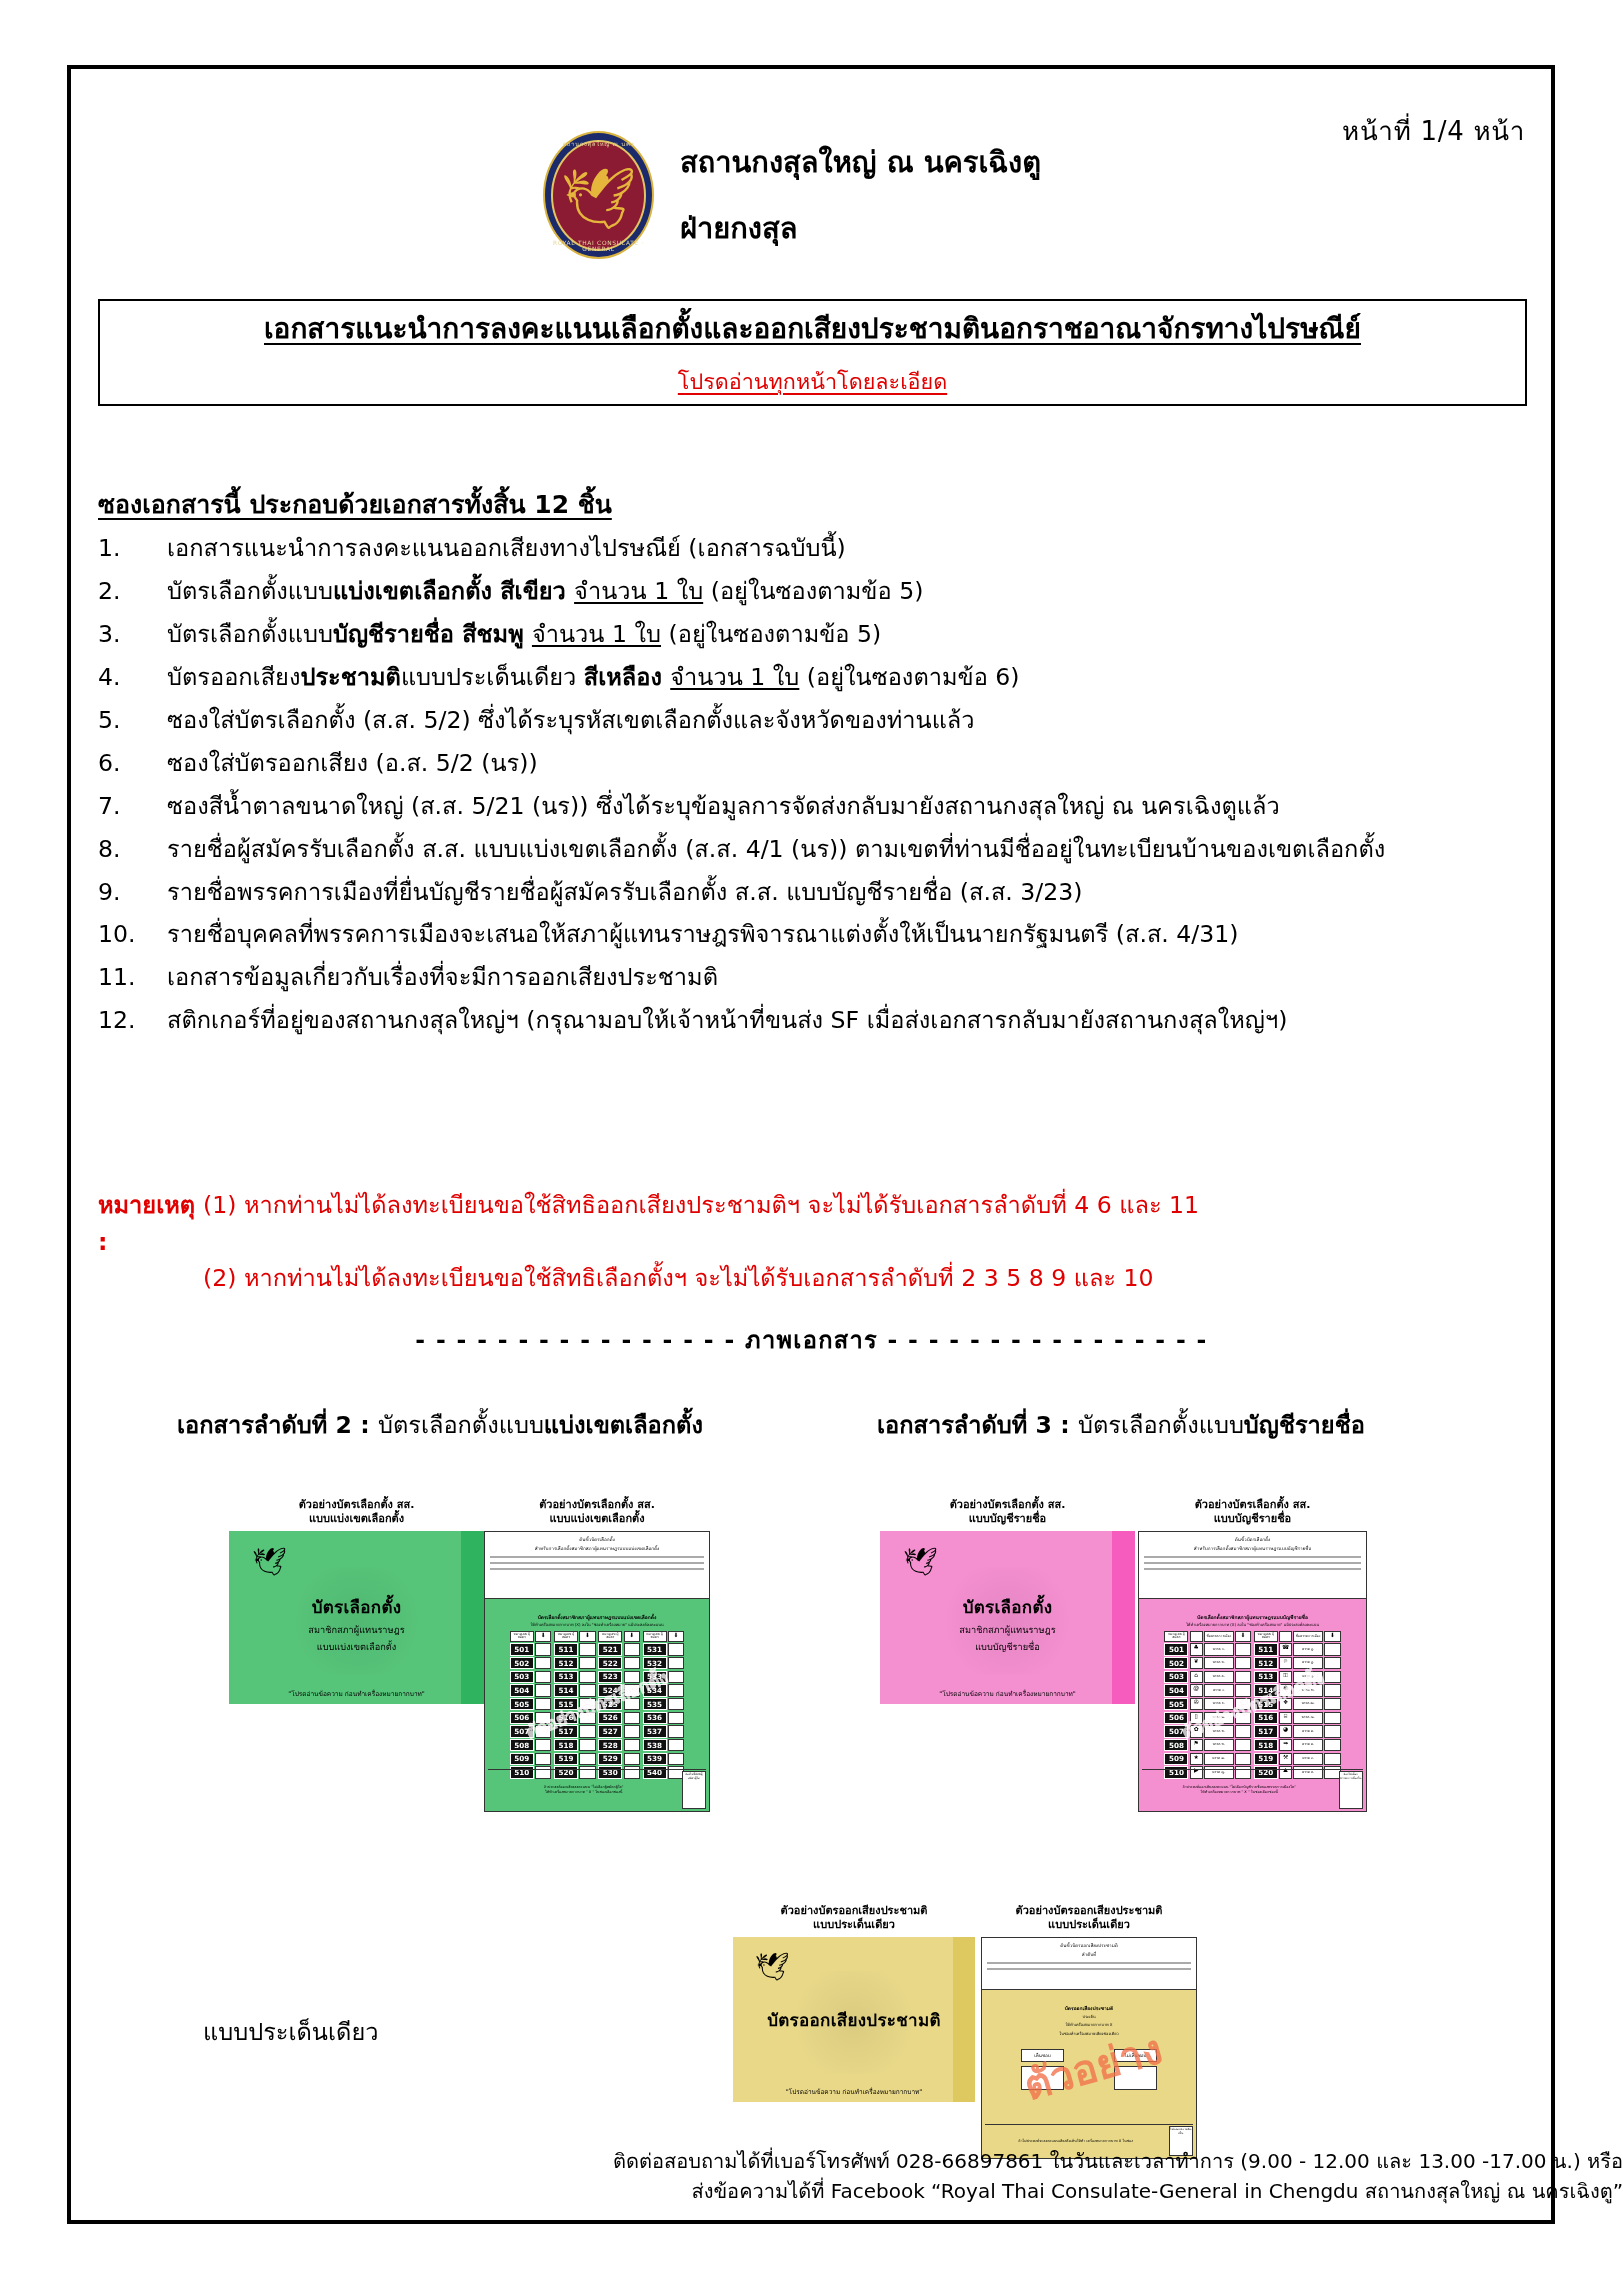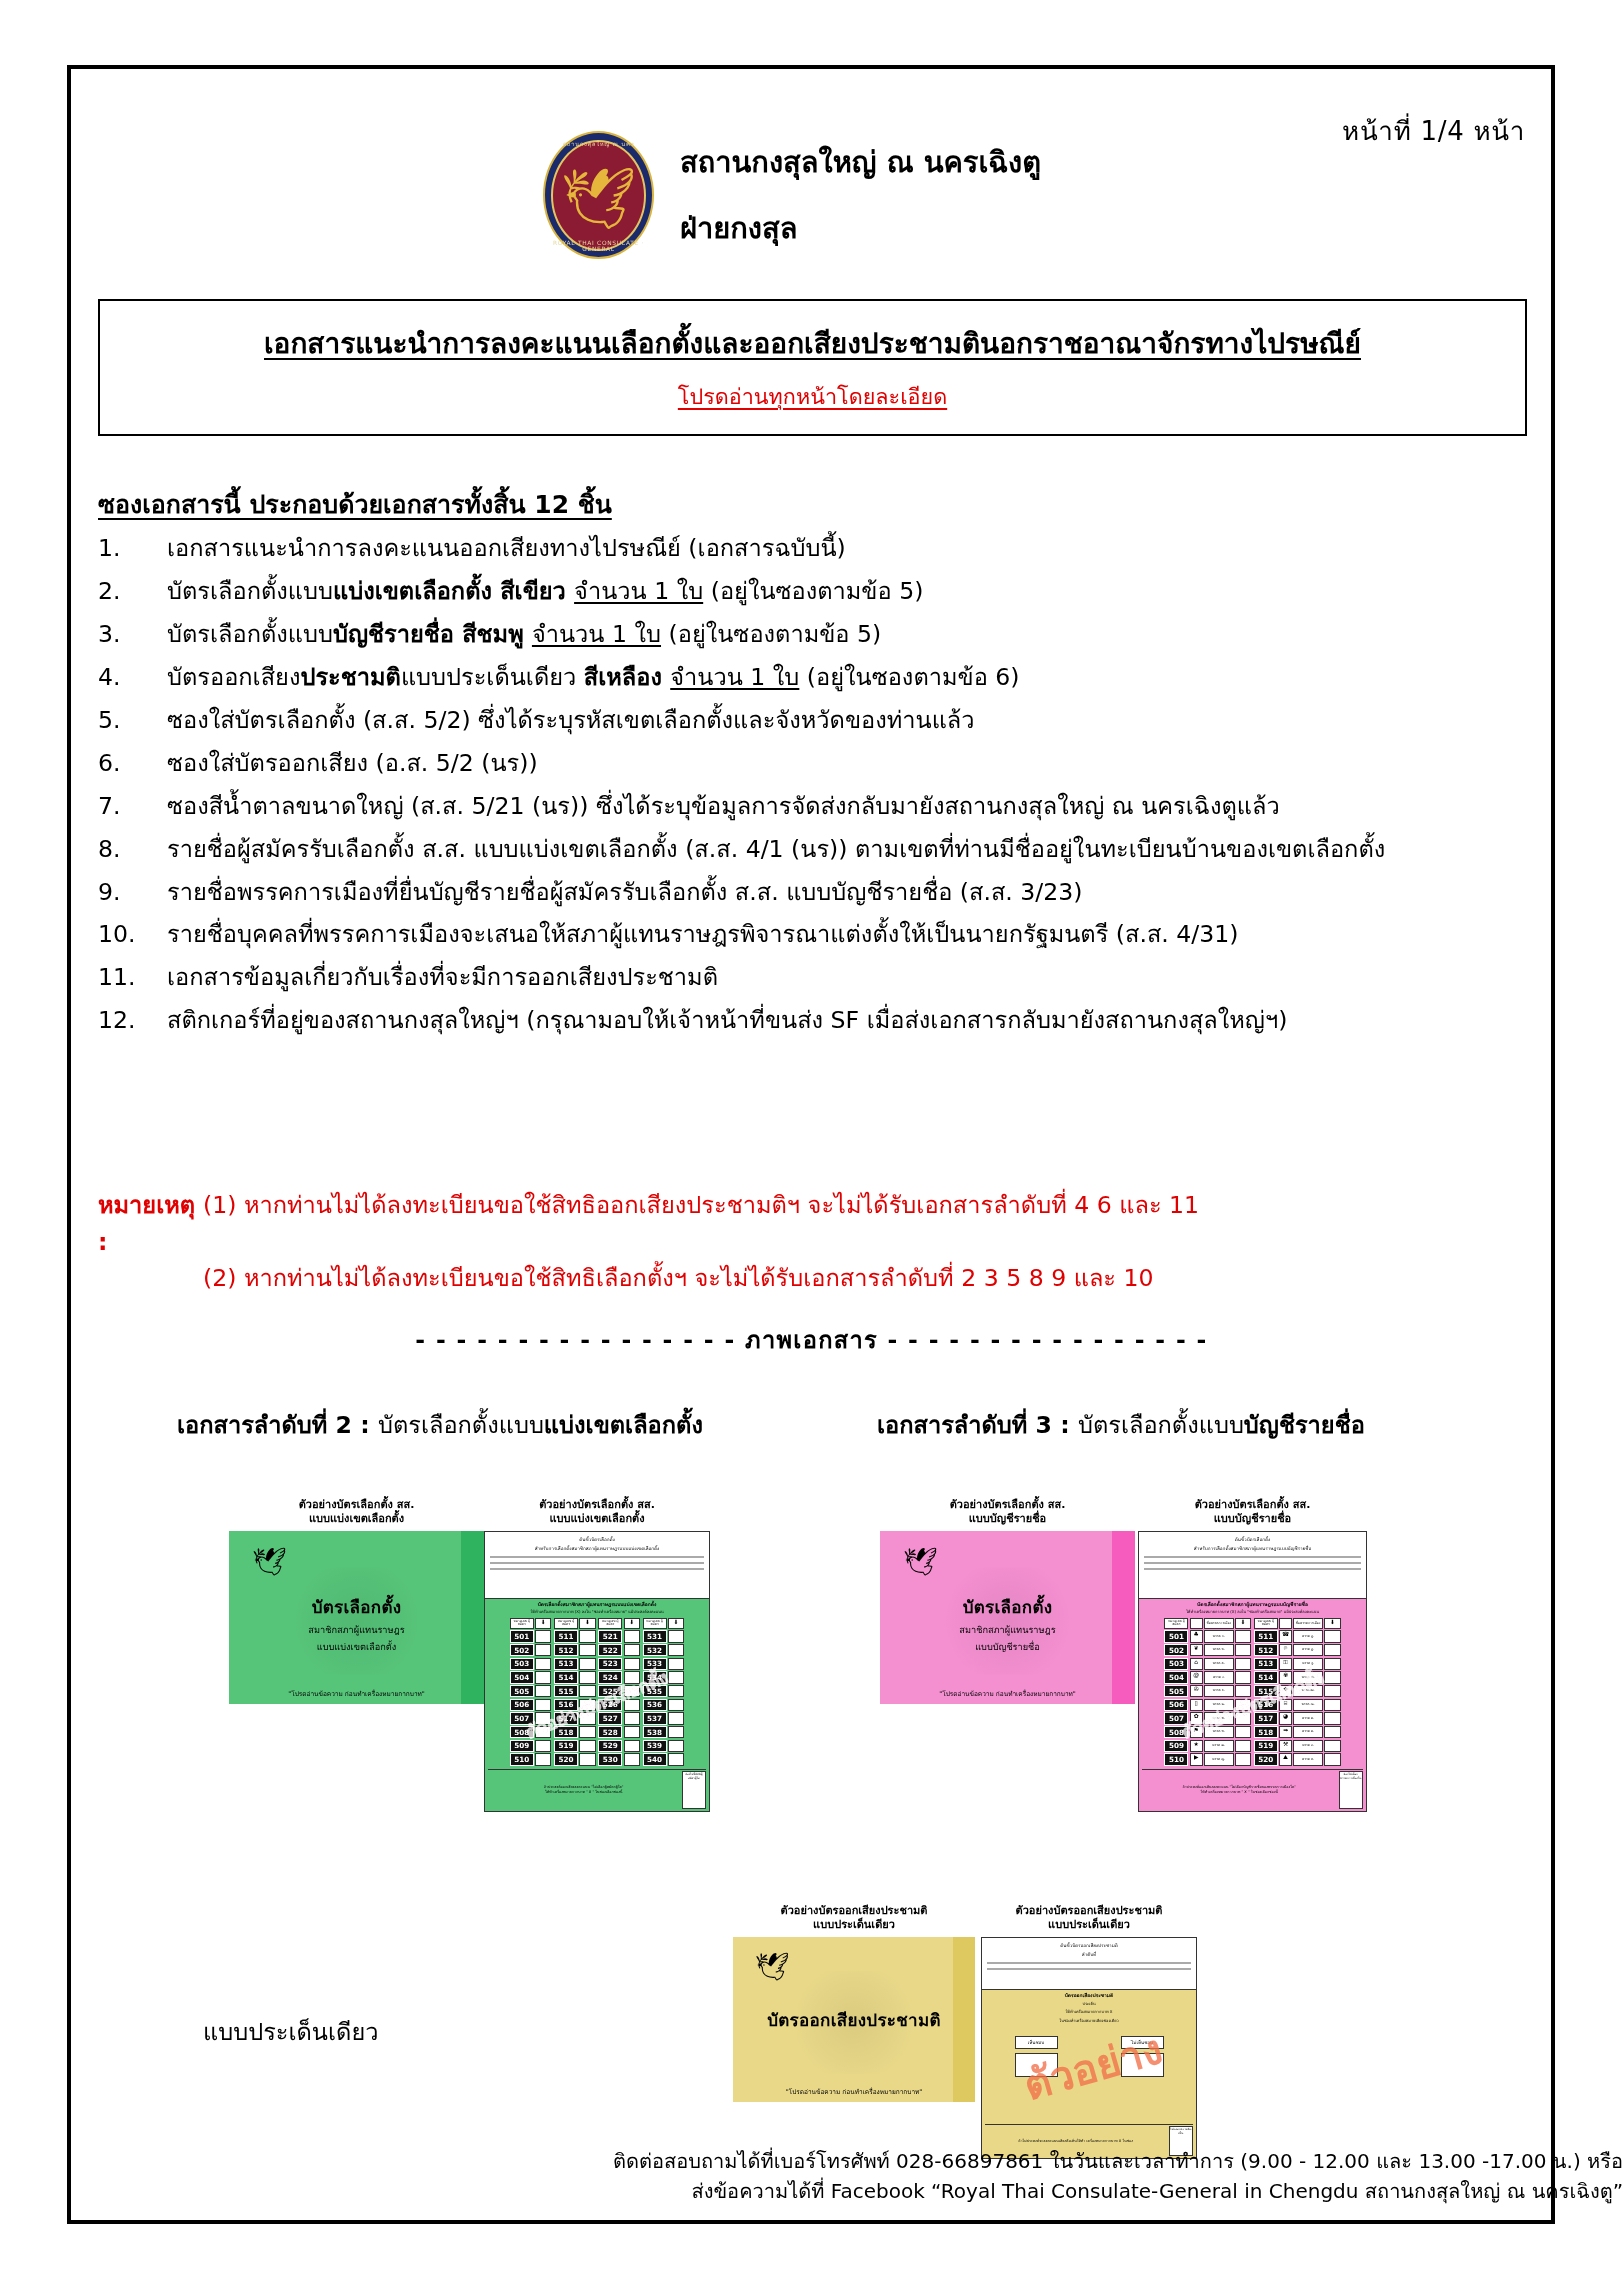--- a/index.html
+++ b/index.html
@@ -34,21 +34,21 @@
   }
   .seal .txt-top,.seal .txt-bot{
     position:absolute; left:0; right:0; text-align:center;
     color:#e8d9a0; font-size:5.9px; letter-spacing:0.7px;
   }
   .seal .txt-top{ top:7.9px; } .seal .txt-bot{ bottom:7.2px; }
   .header .htxt{ display:flex; flex-direction:column; gap:19.6px; }
   .header .htxt div{ font-size:29px; font-weight:700; }
   
   .titlebox{
-    position:absolute; left:98px; top:299px; width:1429px; height:137px;
+    position:absolute; left:98px; top:299px; width:1429px; height:107px;
     border:2.6px solid #000; box-sizing:border-box;
     display:flex; flex-direction:column; align-items:center; justify-content:center; gap:14.4px;
   }
   .titlebox .t1{ font-size:28px; font-weight:700; text-decoration:underline; text-underline-offset:4.6px;}
   .titlebox .t2{ font-size:21.6px; color:#e00000; text-decoration:underline; text-underline-offset:3.9px;}
   
   .listhead{
     position:absolute; left:98px; top:484px; font-size:25px; font-weight:700;
     text-decoration:underline; text-underline-offset:5.2px;
   }
@@ -87,21 +87,21 @@
     position:absolute; left:50%; top:52%; width:58%; height:62%;
     transform:translate(-50%,-50%); border-radius:7.9px; opacity:.22;
     background:radial-gradient(circle, rgba(0,0,0,.28) 0%, rgba(0,0,0,0) 70%);
   }
   .card .edge{ position:absolute; right:0; top:0; bottom:0; width:9%; }
   
   .sheet{ position:relative; background:#fff; border:1.3px solid #333; box-sizing:border-box; }
   .sheet .stub{ height:24%; border-bottom:1.3px solid #333; padding:3.9px 4.6px; box-sizing:border-box;}
   .sheet .stub .l{ height:2px; background:#555; margin:3.9px 0; opacity:.5;}
   .sheet .stub .ttl{ font-size:4.6px; text-align:center; margin-bottom:2.6px; }
-  .sheet .inner{ height:76%; box-sizing:border-box; padding:1px; position:relative;}
+  .sheet .inner{ height:76%; box-sizing:border-box; padding:14px; position:relative;}
   .sheet .ihead{ font-size:4.9px; text-align:center; font-weight:700; margin-bottom:1.3px; }
   .sheet .isub{ font-size:3.9px; text-align:center; margin-bottom:2.6px; }
   .grid{ display:flex; gap:2.6px; justify-content:center; }
   .gcol{ display:flex; flex-direction:column; gap:1.3px;}
   .grow{ display:flex; gap:1.3px; align-items:stretch;}
   .cnum{
     background:#111; color:#fff; font-size:7.2px; font-weight:700;
     width:22px; text-align:center; padding:0.7px 0; border:0.7px solid #fff;
   }
   .cbox{ width:14.4px; background:#fff; border:0.7px solid #333; }

